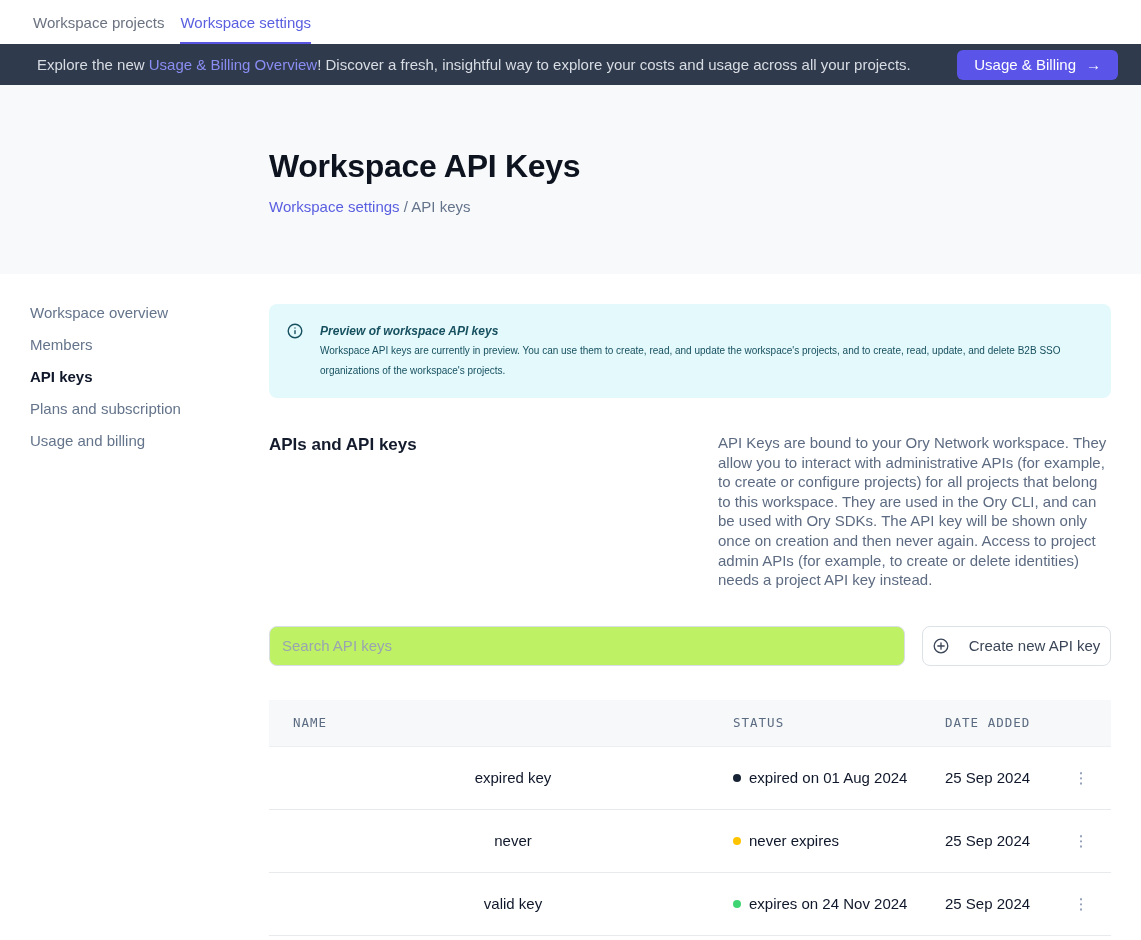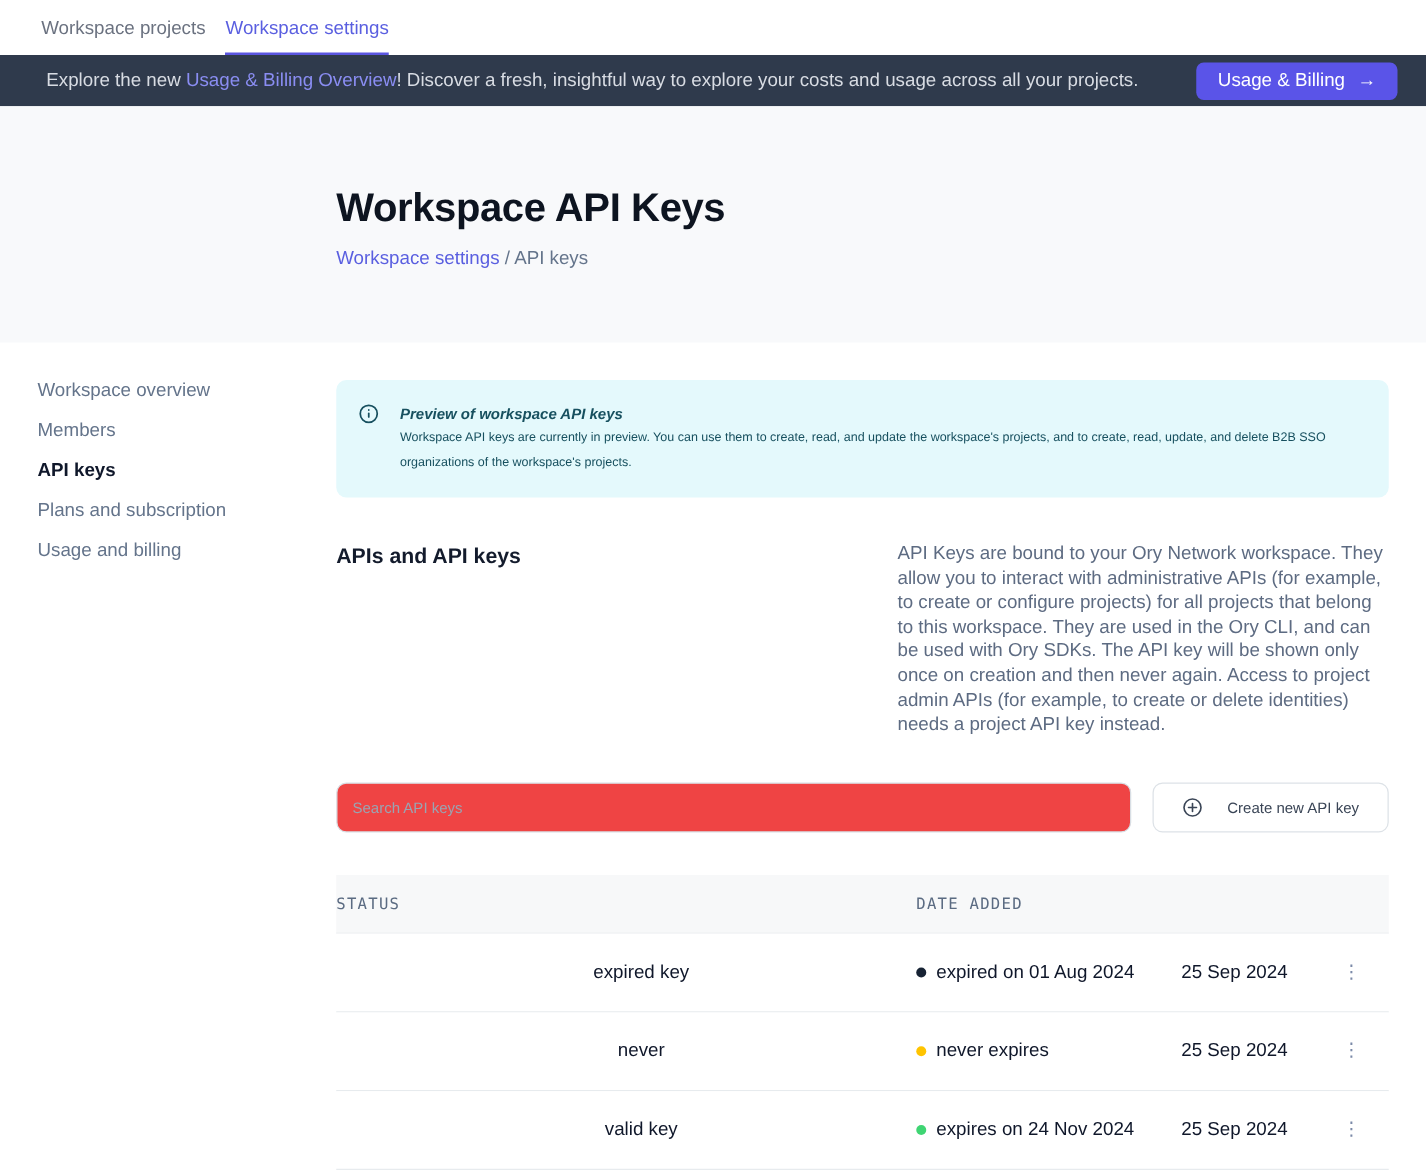--- a/index.html
+++ b/index.html
@@ -147,34 +147,34 @@
     display: flex;
     margin-top: 36px;
     gap: 17px;
   }
   .search-input {
     flex: 1;
     height: 40px;
     border: 1px solid #d8dee4;
     border-radius: 8px;
     padding: 0 12px;
-    font-size: 12px;
+    font-size: 15px;
     font-family: "Liberation Sans", sans-serif;
     color: #0f172a;
     outline: none;
-    background: #ef4444;
+    background: #bef264;
   }
   .search-input::placeholder { color: #9aa4b2; }
   .create-btn {
     flex: 0 0 189px;
     height: 40px;
     background: #ffffff;
     border: 1px solid #dde2e7;
     border-radius: 8px;
-    font-size: 12px;
+    font-size: 15px;
     font-family: "Liberation Sans", sans-serif;
     color: #3a4556;
     display: flex;
     align-items: center;
     justify-content: center;
     gap: 20px;
     cursor: pointer;
   }
 
   
@@ -290,20 +290,21 @@
             <circle cx="8" cy="8" r="6.8" stroke="#3a4556" stroke-width="1.3"></circle>
             <path d="M8 4.8v6.4M4.8 8h6.4" stroke="#3a4556" stroke-width="1.3" stroke-linecap="round"></path>
           </svg>
         </span>
         <span>Create new API key</span>
       </button>
     </div>
 
     <div class="table">
       <div class="thead">
+        <div class="th name">NAME</div>
         <div class="th">STATUS</div>
         <div class="th">DATE ADDED</div>
         <div class="th"></div>
       </div>
 
         <div class="trow">
           <div class="td-name">expired key</div>
           <div class="td-status">
             <span class="dot" style="background: rgb(23, 35, 52);"></span>
             <span>expired on 01 Aug 2024</span>

